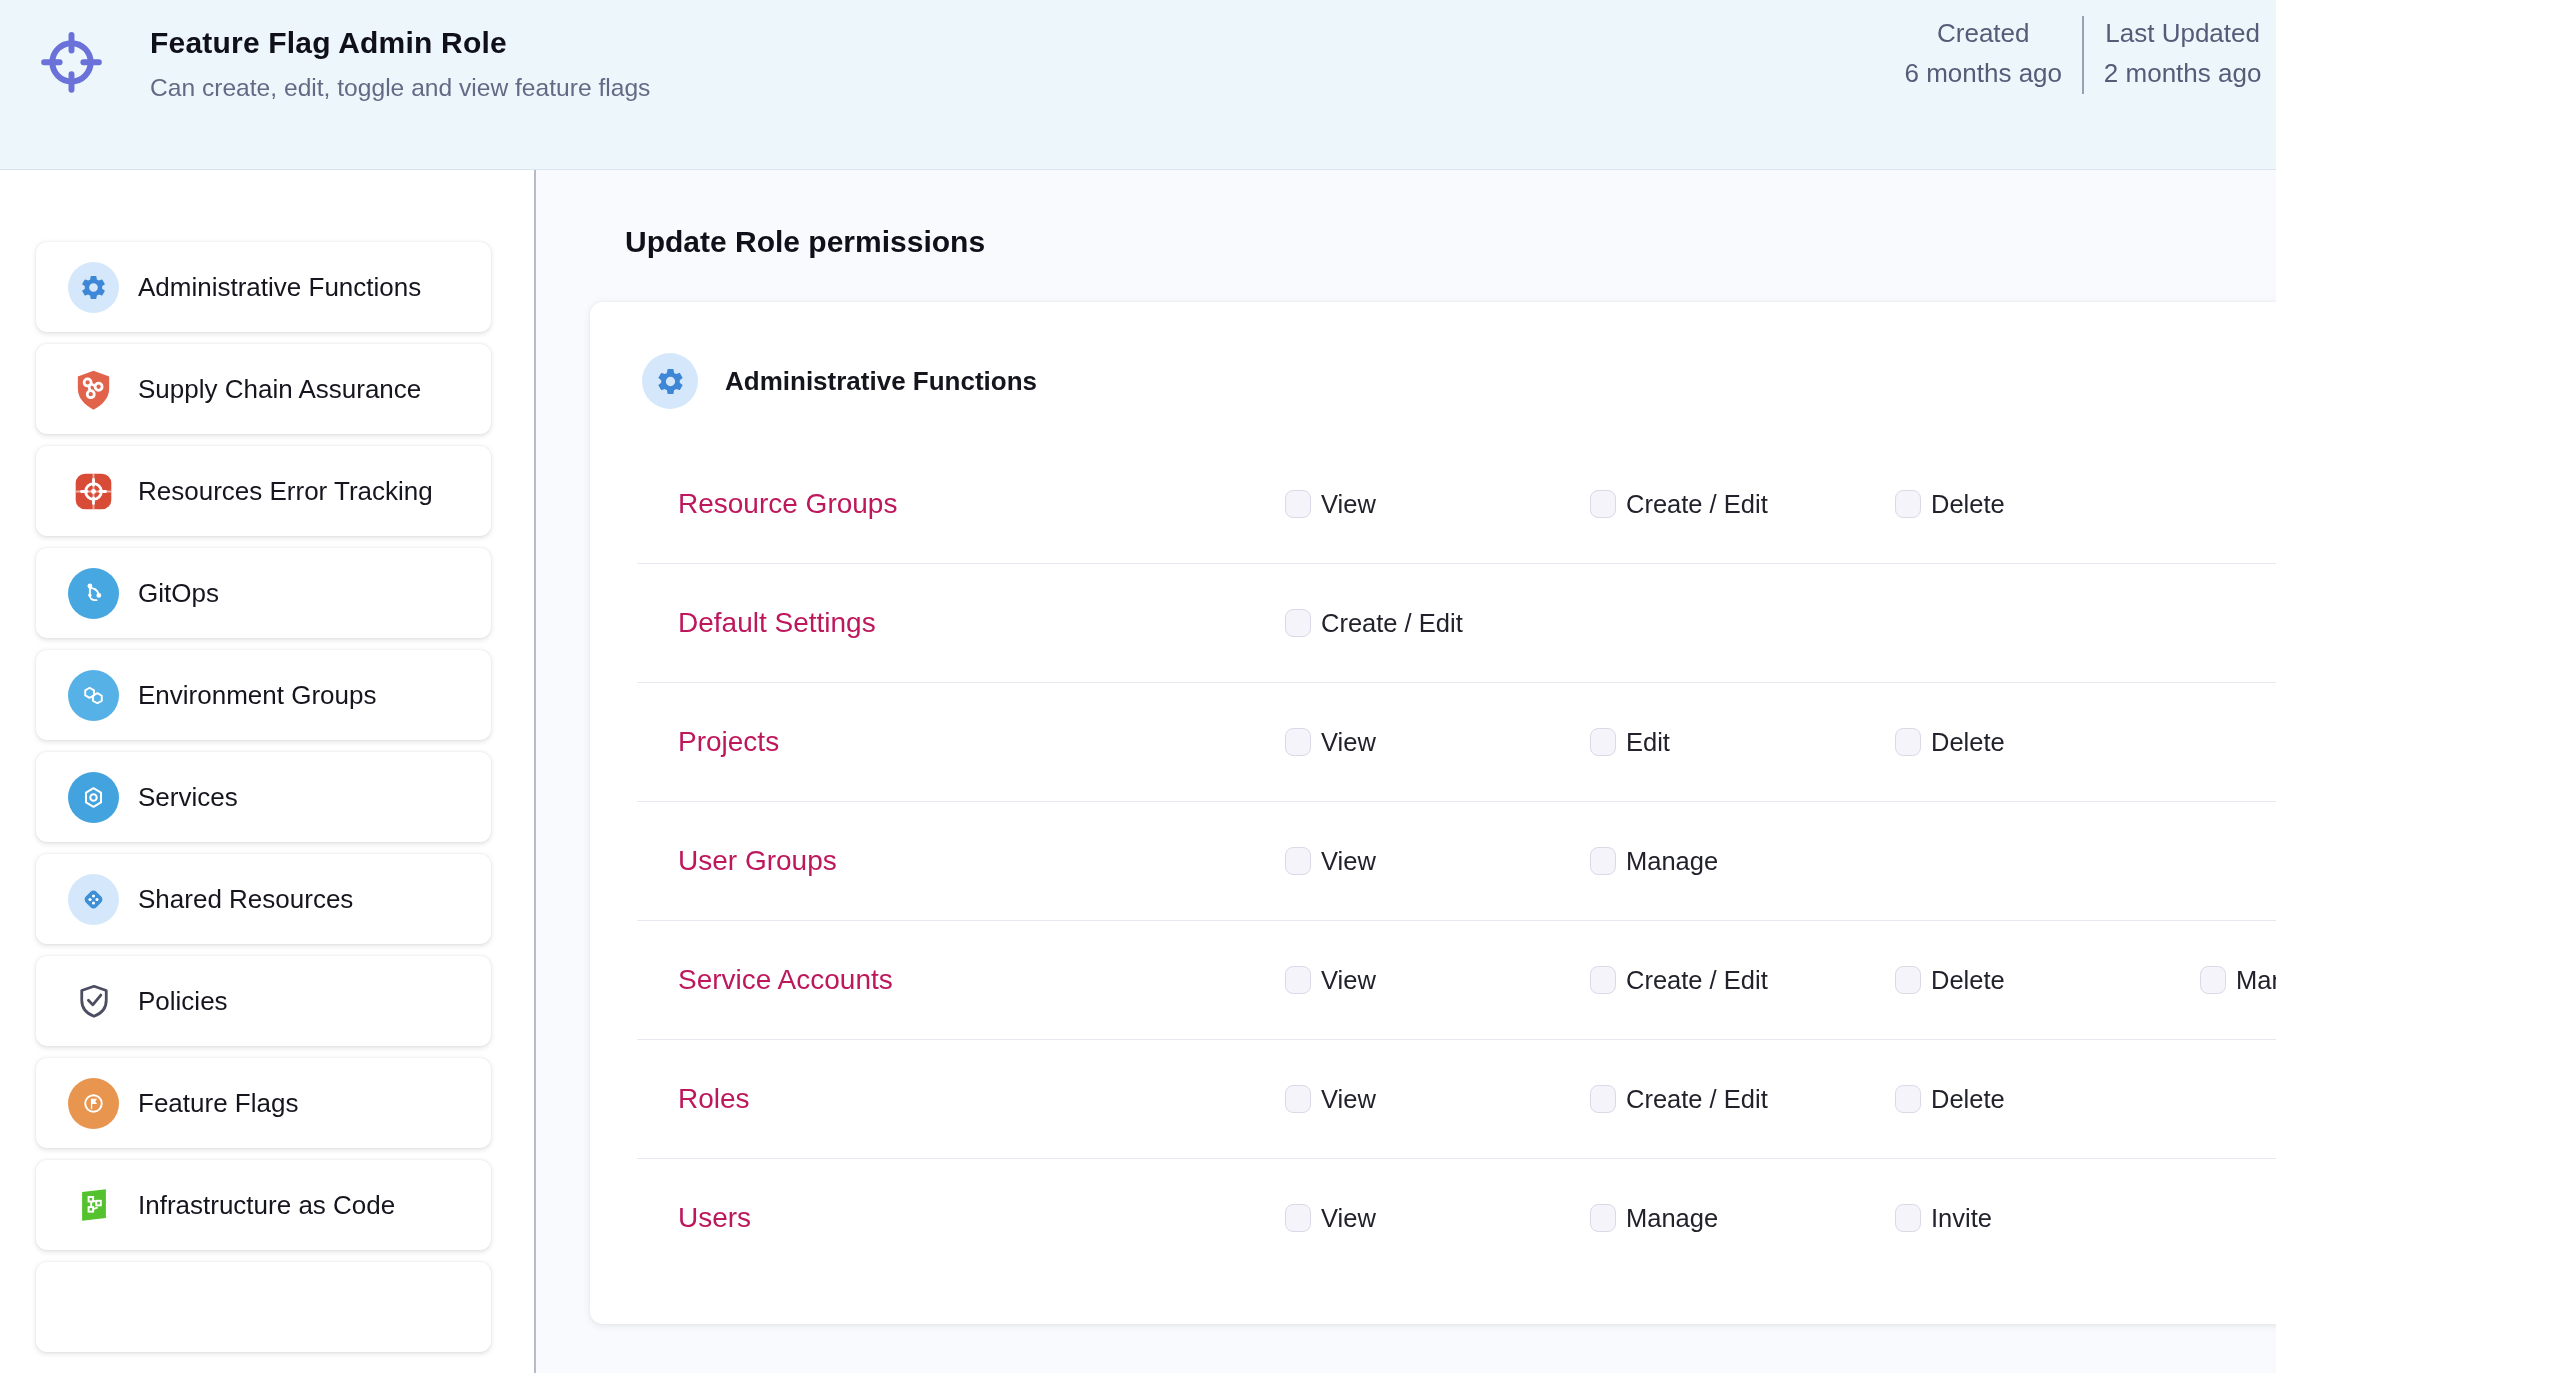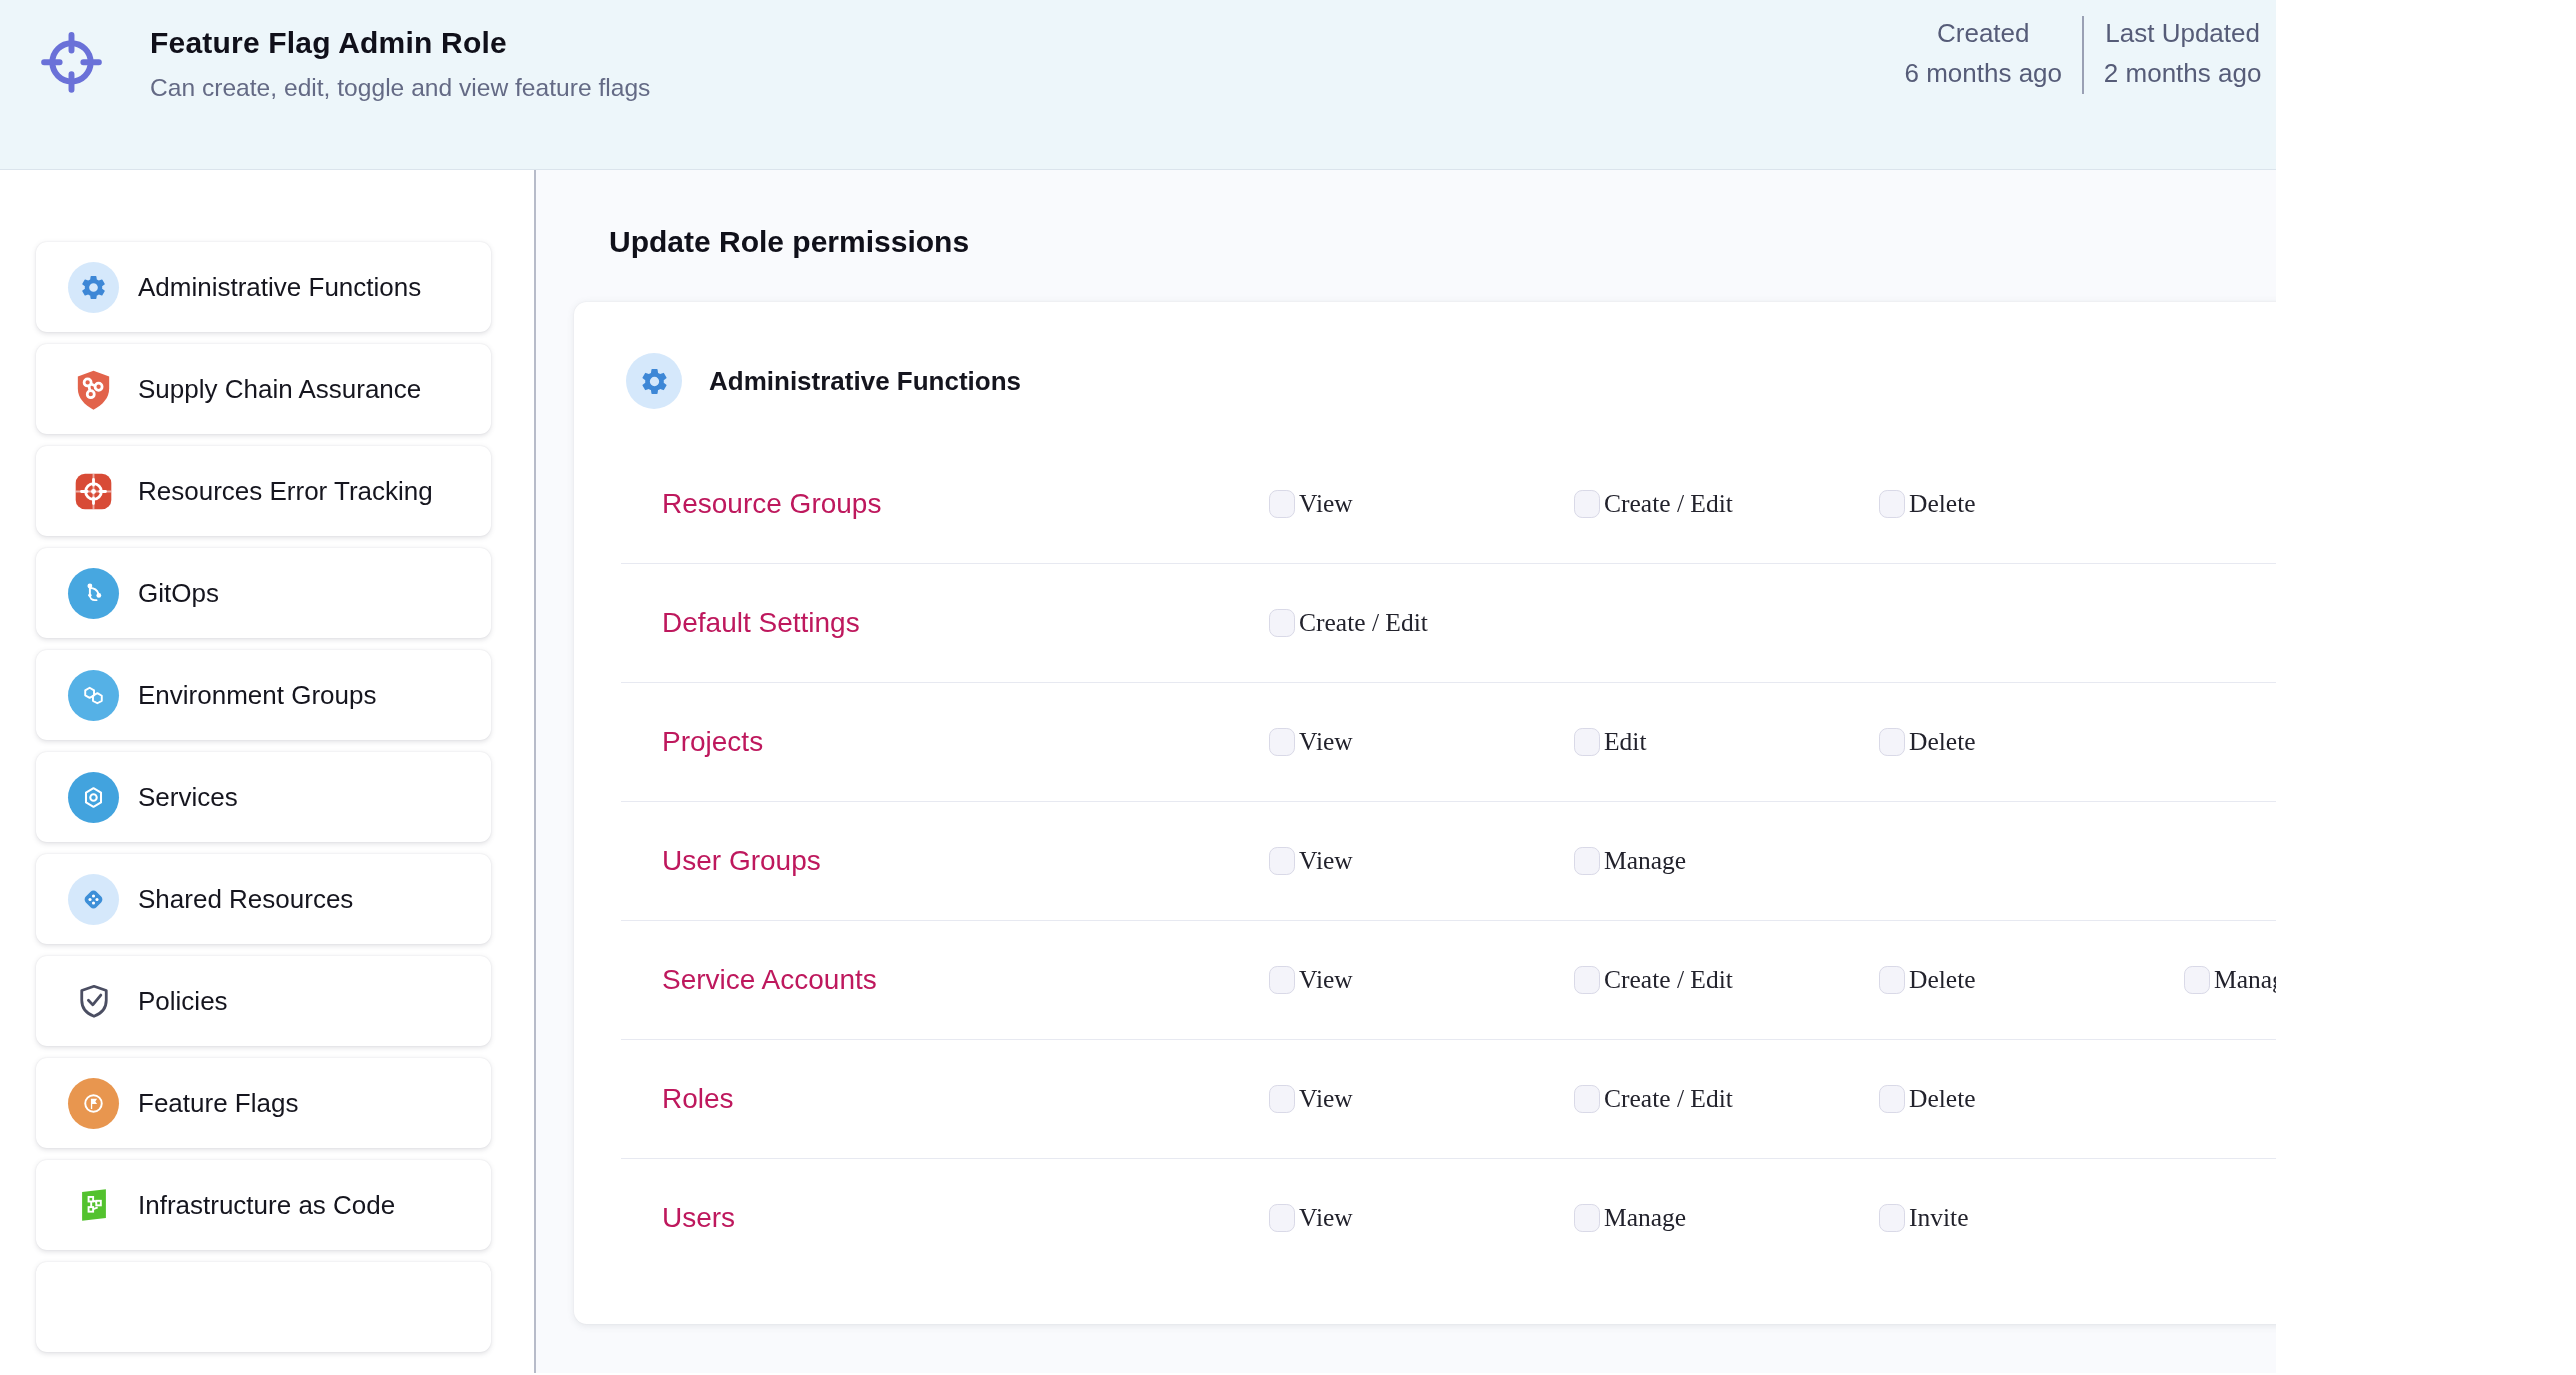--- a/index.html
+++ b/index.html
@@ -31,40 +31,40 @@
   .nav-icon svg{display:block;}
   .bg-lightblue{background:#d5e8fb;}
   .bg-blue1{background:#47a7e0;}
   .bg-blue2{background:#55b1e6;}
   .bg-blue3{background:#42a3de;}
   .bg-purple{background:#8a5ce6;}
   .bg-orange{background:#e8964f;}
   .nav-label{font-size:26px;color:#15151e;}
 
   
-  .main{flex:1;background:#f9fafd;padding-left:38px;box-sizing:border-box;}
+  .main{flex:1;background:#f9fafd;padding-left:54px;box-sizing:border-box;}
   .main-header{width:1945px;margin-top:55px;display:flex;align-items:center;
                justify-content:space-between;}
   .main-title{margin-left:35px;font-size:30px;font-weight:700;color:#10101a;}
   .apply-btn{width:253px;height:58px;background:#92b2e1;color:#fff;font-size:26px;
              font-weight:700;border:none;border-radius:9px;
              font-family:"Liberation Sans",sans-serif;cursor:default;}
   .perm-card{width:1945px;margin-top:43px;background:#fff;border-radius:12.7px;
              box-shadow:0 1.8px 7.3px rgba(96,97,112,.13),0 0 1.8px rgba(40,41,61,.06);
              padding-bottom:47px;}
   .section-header{display:flex;align-items:center;padding:51px 47px 36px 52px;}
   .section-icon{width:56px;height:56px;border-radius:50%;background:#d5e8fb;
                 display:flex;align-items:center;justify-content:center;flex:0 0 56px;}
   .section-title{margin-left:27px;font-size:26px;font-weight:700;color:#15151e;}
   .perm-row{display:grid;grid-template-columns:648px 305px 305px 305px 1fr;
             align-items:center;height:118px;margin:0 47px;
             border-bottom:1.8px solid #e7e9f1;}
   .perm-row:last-child{border-bottom:none;}
   .perm-label{padding-left:41px;font-size:28px;color:#be185d;}
-  .perm-cell{display:flex;align-items:center;gap:4px;font-size:25.5px;color:#22222c;font-family:Liberation Serif, serif;}
+  .perm-cell{display:flex;align-items:center;gap:10px;font-size:25.5px;color:#22222c;}
   .checkbox{width:26px;height:28px;border-radius:8.2px;background:#f4f4fa;
             border:1.8px solid #d9d9e7;box-sizing:border-box;cursor:pointer;flex:0 0 26px;}
 </style>
 </head>
 <body>
 
 <div class="app">
 
   <div class="top-header">
     <div class="role-icon-wrap">

